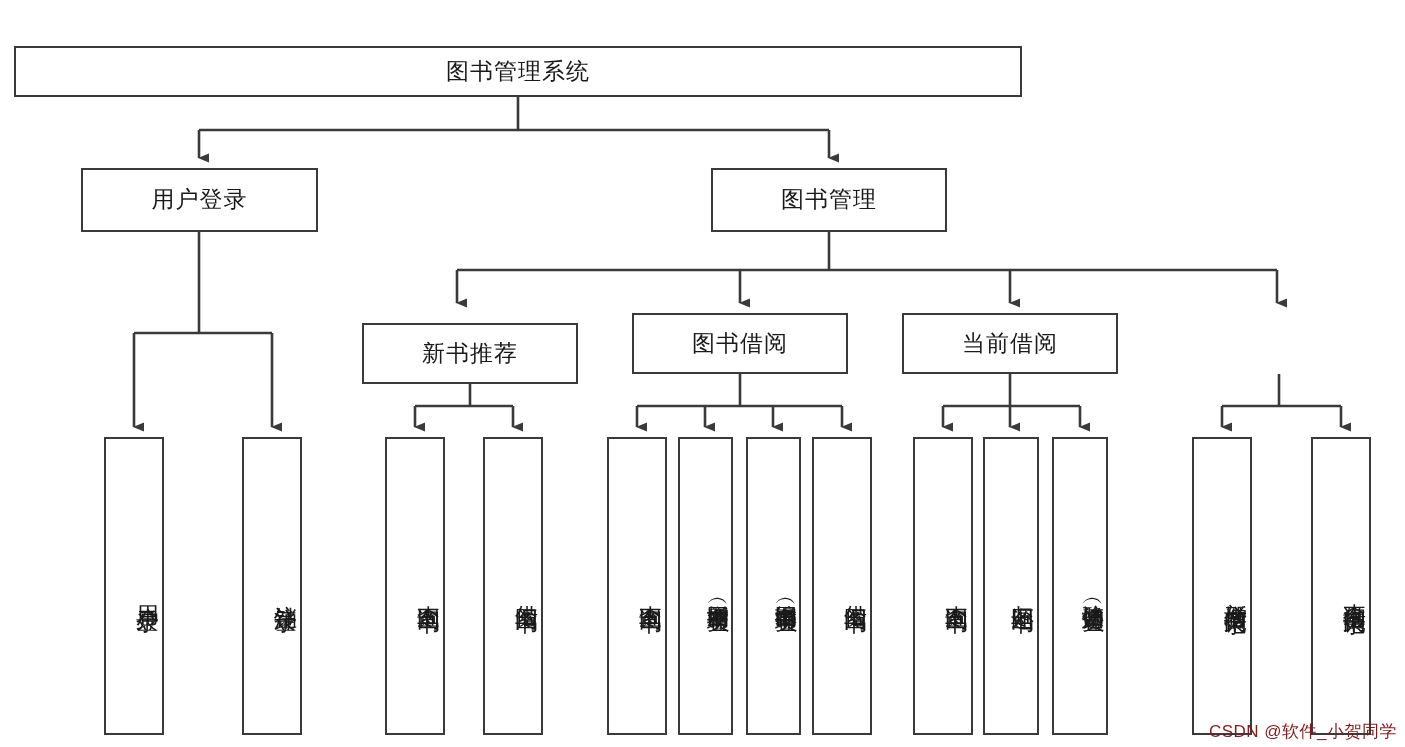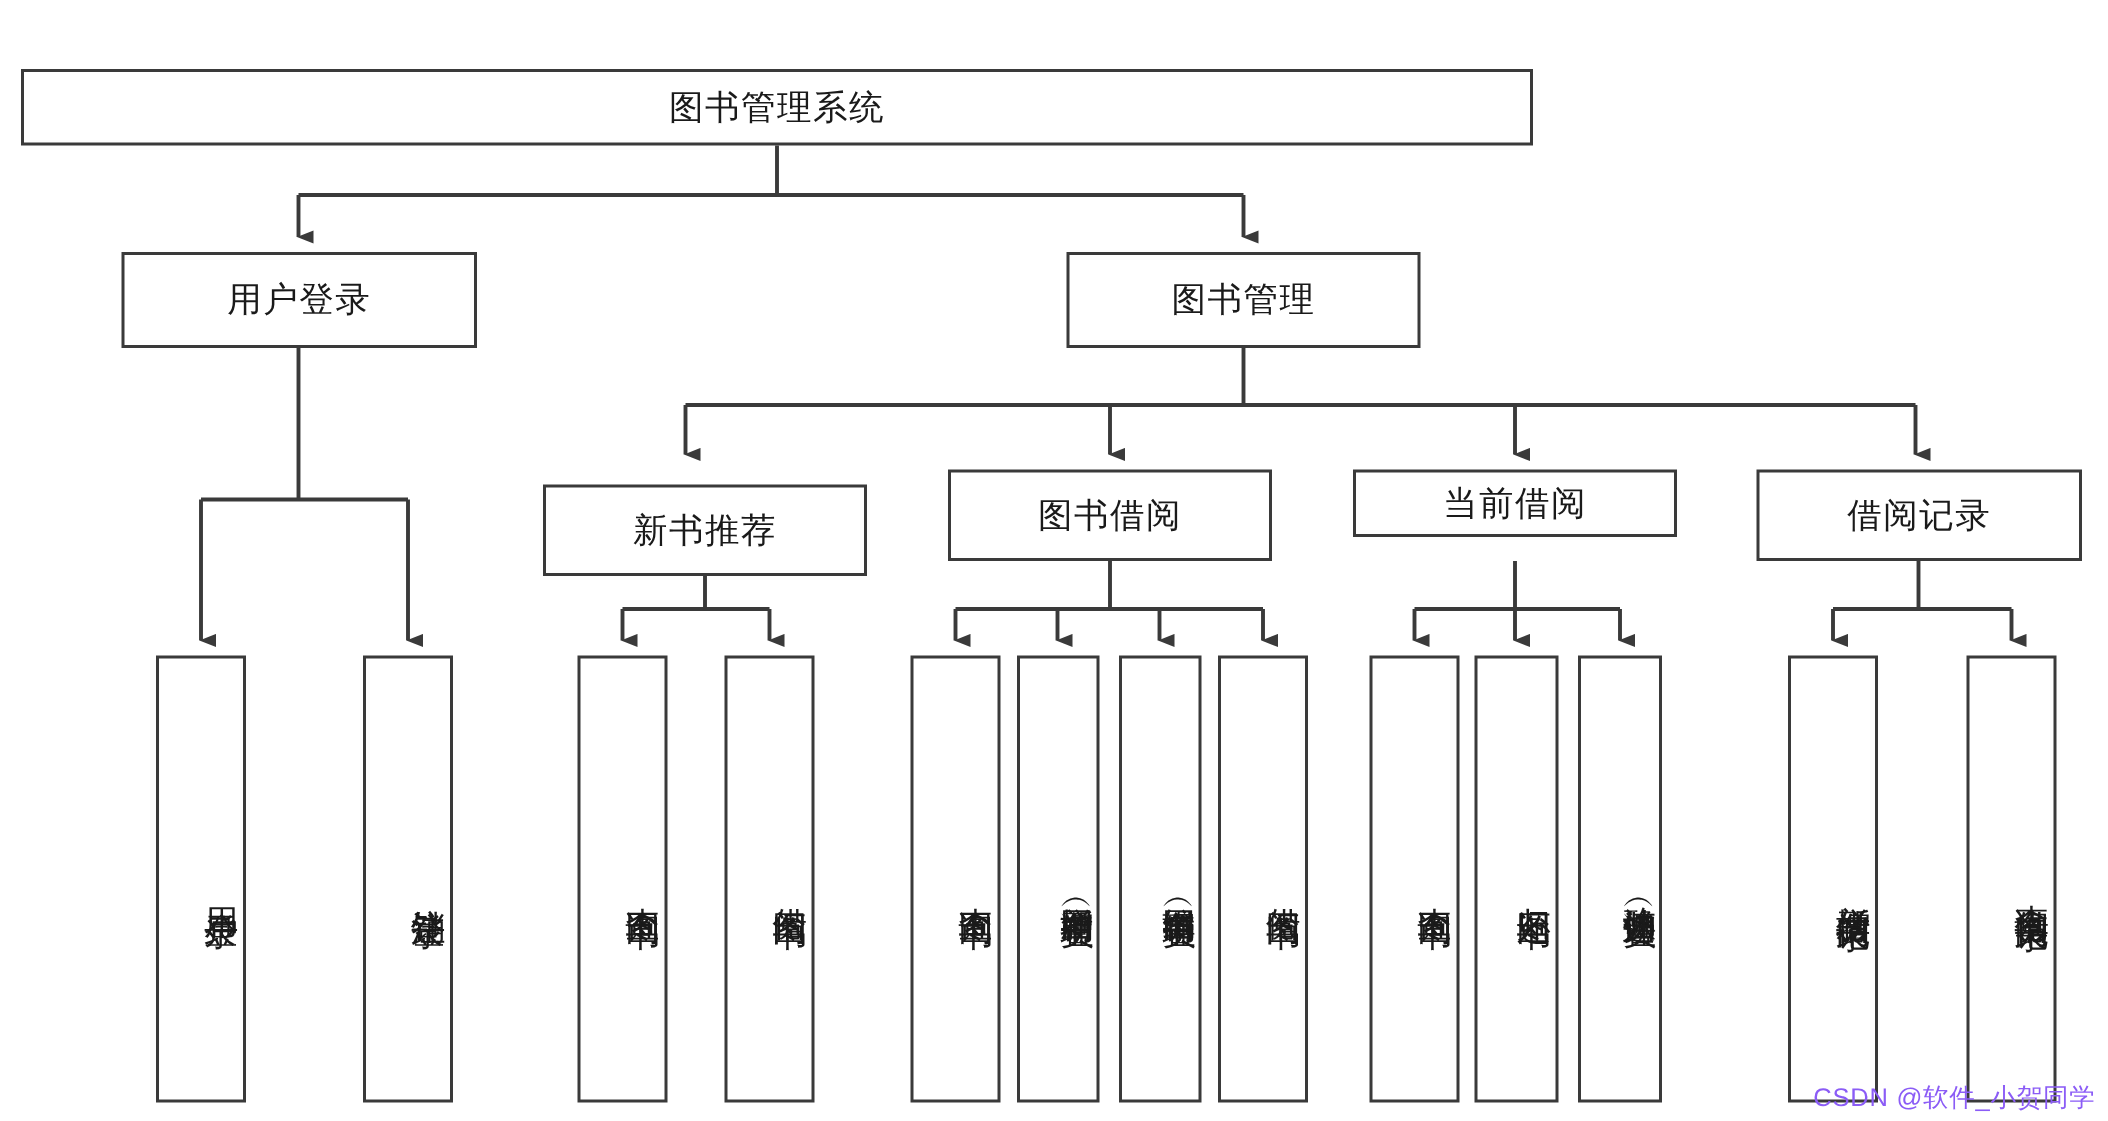--- a/index.html
+++ b/index.html
@@ -62,21 +62,21 @@
   }
   .label {
     display: block;
     white-space: pre;
   }
   #watermark {
     position: absolute;
     right: 8px;
     bottom: 4px;
     font-size: 17px;
-    color: #8b5cf6;
+    color: #7f1d1d;
     letter-spacing: 0.5px;
     user-select: none;
   }
 </style>
 </head>
 <body>
 
 <div id="canvas">
 
   <svg id="connectors" viewBox="0 0 1405 747" xmlns="http://www.w3.org/2000/svg">
@@ -139,25 +139,22 @@
   <div class="node horizontal" style="left:711px; top:168px; width:236px; height:64px;">
     <span class="label">图书管理</span>
   </div>
 
   <div class="node horizontal" style="left:362px; top:323px; width:216px; height:61px;">
     <span class="label">新书推荐</span>
   </div>
   <div class="node horizontal" style="left:632px; top:313px; width:216px; height:61px;">
     <span class="label">图书借阅</span>
   </div>
-  <div class="node horizontal" style="left:902px; top:313px; width:216px; height:45px;">
+  <div class="node horizontal" style="left:902px; top:313px; width:216px; height:61px;">
     <span class="label">当前借阅</span>
-  </div>
-  <div class="node horizontal" style="left:1171px; top:313px; width:217px; height:61px;">
-    <span class="label">借阅记录</span>
   </div>
 
   <div class="node vertical" style="left:104px; top:437px; width:60px; height:298px;">
     <span class="label">用户登录</span>
   </div>
   <div class="node vertical" style="left:242px; top:437px; width:60px; height:298px;">
     <span class="label">注销登录</span>
   </div>
 
   <div class="node vertical" style="left:385px; top:437px; width:60px; height:298px;">

